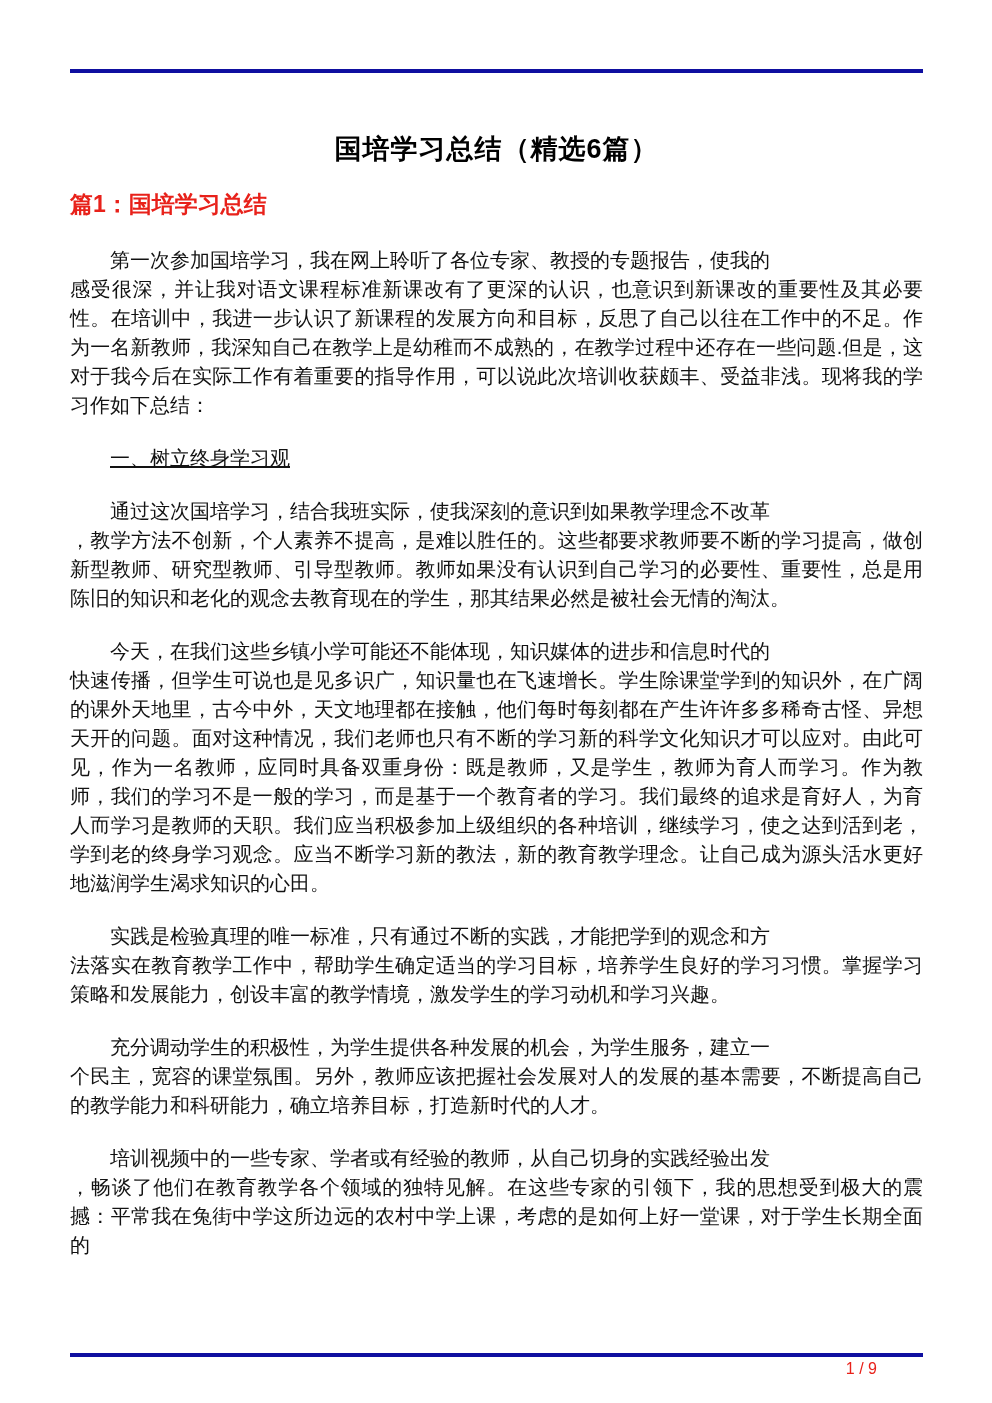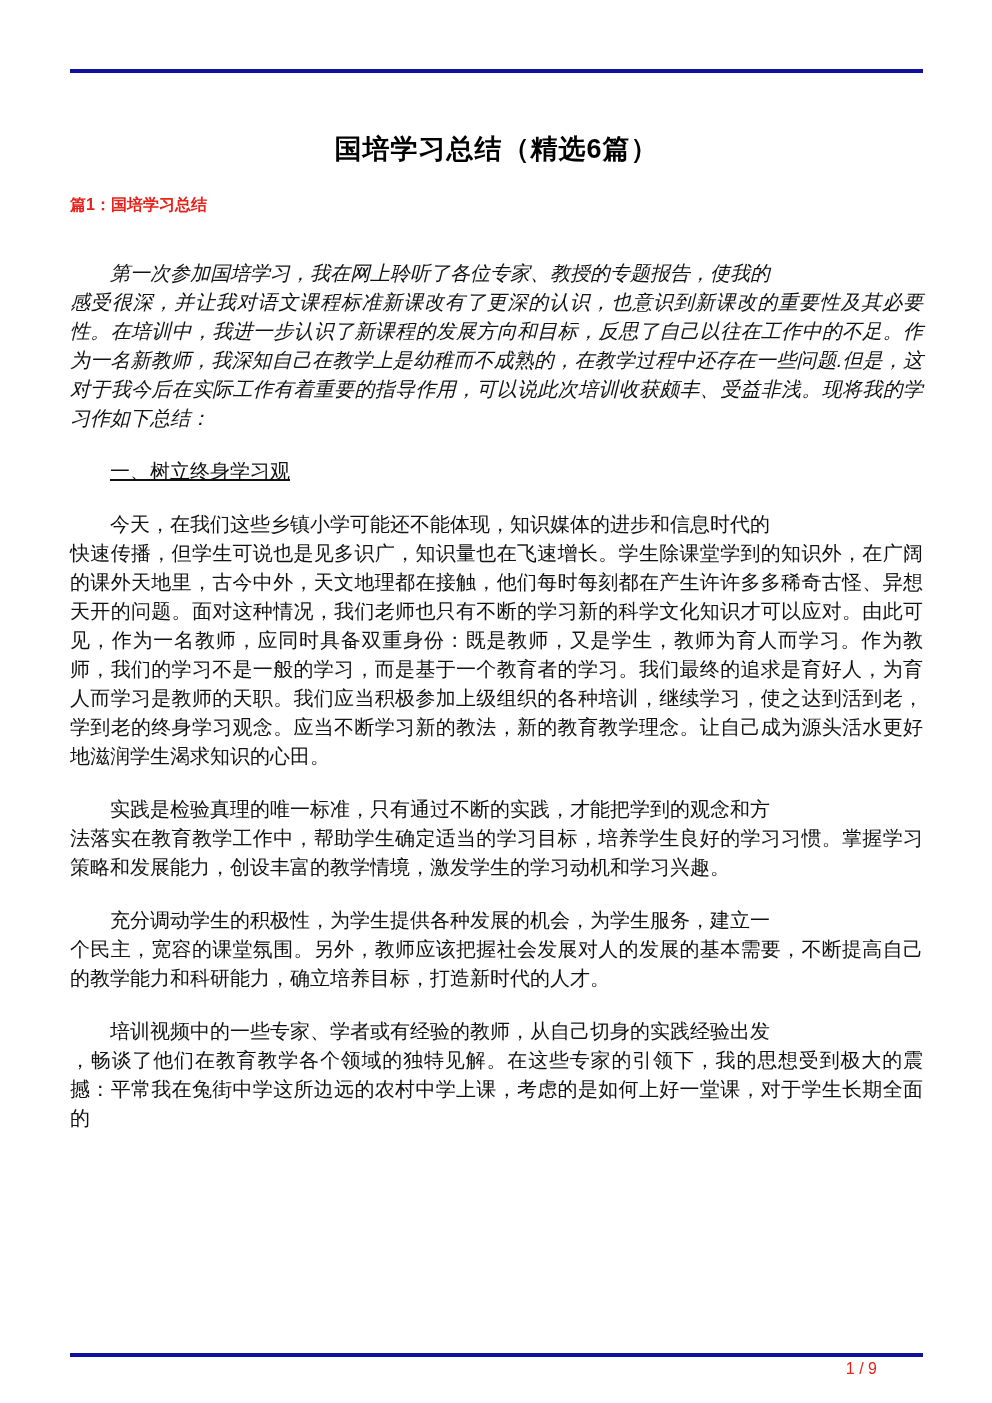--- a/index.html
+++ b/index.html
@@ -31,37 +31,36 @@
     margin-top: 59px;
     text-align: center;
     font-size: 27px;
     font-weight: bold;
     line-height: 34px;
     color: #000000;
     letter-spacing: 1px;
   }
   .chapter-heading {
     margin-top: 26px;
-    font-size: 16px;
+    font-size: 23px;
     font-weight: bold;
     line-height: 25px;
     color: #e8211a;
   }
   .block {
     margin-top: 24px;
     font-size: 20px;
     line-height: 29px;
     text-align: justify;
     text-indent: 2em;
     white-space: pre-wrap;
     color: #121212;
   }
   .block.first-para {
-    margin-top: 42px;
-    font-style: italic;
+    margin-top: 29px;
   }
   .block.subheading {
     text-align: left;
     text-decoration: underline;
   }
   .footer-rule {
     position: absolute;
     left: 70px;
     top: 1353px;
     width: 853px;
@@ -86,20 +85,22 @@
 
   <div class="doc-title">国培学习总结（精选6篇）</div>
 
   <div class="chapter-heading">篇1：国培学习总结</div>
 
   <div class="block first-para">第一次参加国培学习，我在网上聆听了各位专家、教授的专题报告，使我的
 感受很深，并让我对语文课程标准新课改有了更深的认识，也意识到新课改的重要性及其必要性。在培训中，我进一步认识了新课程的发展方向和目标，反思了自己以往在工作中的不足。作为一名新教师，我深知自己在教学上是幼稚而不成熟的，在教学过程中还存在一些问题.但是，这对于我今后在实际工作有着重要的指导作用，可以说此次培训收获颇丰、受益非浅。现将我的学习作如下总结：</div>
 
   <div class="block subheading">一、树立终身学习观</div>
 
+  <div class="block">通过这次国培学习，结合我班实际，使我深刻的意识到如果教学理念不改革
+，教学方法不创新，个人素养不提高，是难以胜任的。这些都要求教师要不断的学习提高，做创新型教师、研究型教师、引导型教师。教师如果没有认识到自己学习的必要性、重要性，总是用陈旧的知识和老化的观念去教育现在的学生，那其结果必然是被社会无情的淘汰。</div>
 
   <div class="block">今天，在我们这些乡镇小学可能还不能体现，知识媒体的进步和信息时代的
 快速传播，但学生可说也是见多识广，知识量也在飞速增长。学生除课堂学到的知识外，在广阔的课外天地里，古今中外，天文地理都在接触，他们每时每刻都在产生许许多多稀奇古怪、异想天开的问题。面对这种情况，我们老师也只有不断的学习新的科学文化知识才可以应对。由此可见，作为一名教师，应同时具备双重身份：既是教师，又是学生，教师为育人而学习。作为教师，我们的学习不是一般的学习，而是基于一个教育者的学习。我们最终的追求是育好人，为育人而学习是教师的天职。我们应当积极参加上级组织的各种培训，继续学习，使之达到活到老，学到老的终身学习观念。应当不断学习新的教法，新的教育教学理念。让自己成为源头活水更好地滋润学生渴求知识的心田。</div>
 
 
   <div class="block">实践是检验真理的唯一标准，只有通过不断的实践，才能把学到的观念和方
 法落实在教育教学工作中，帮助学生确定适当的学习目标，培养学生良好的学习习惯。掌握学习策略和发展能力，创设丰富的教学情境，激发学生的学习动机和学习兴趣。</div>
 
   <div class="block">充分调动学生的积极性，为学生提供各种发展的机会，为学生服务，建立一
 个民主，宽容的课堂氛围。另外，教师应该把握社会发展对人的发展的基本需要，不断提高自己的教学能力和科研能力，确立培养目标，打造新时代的人才。</div>

